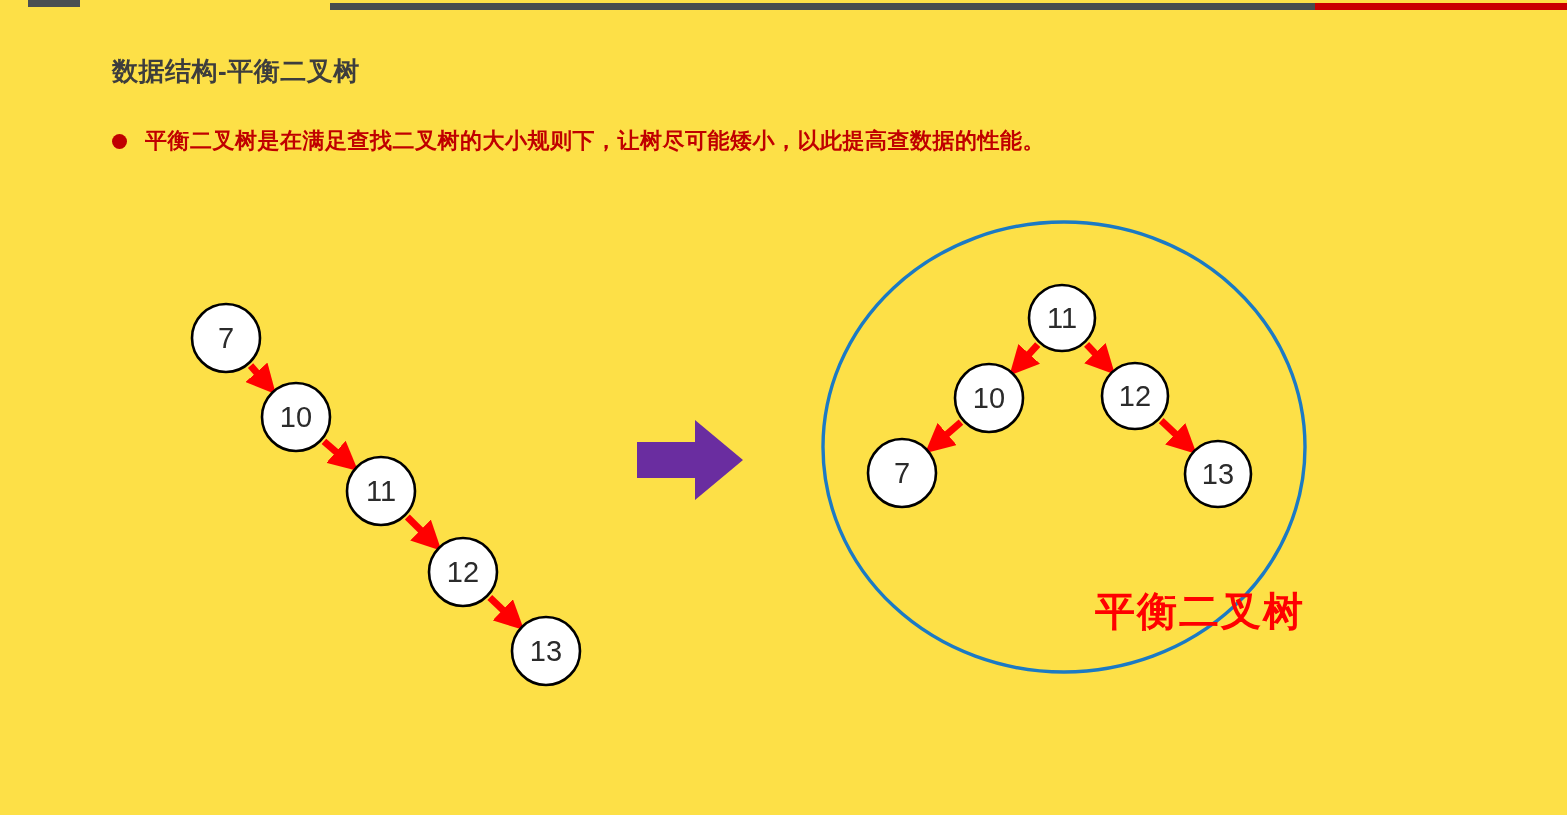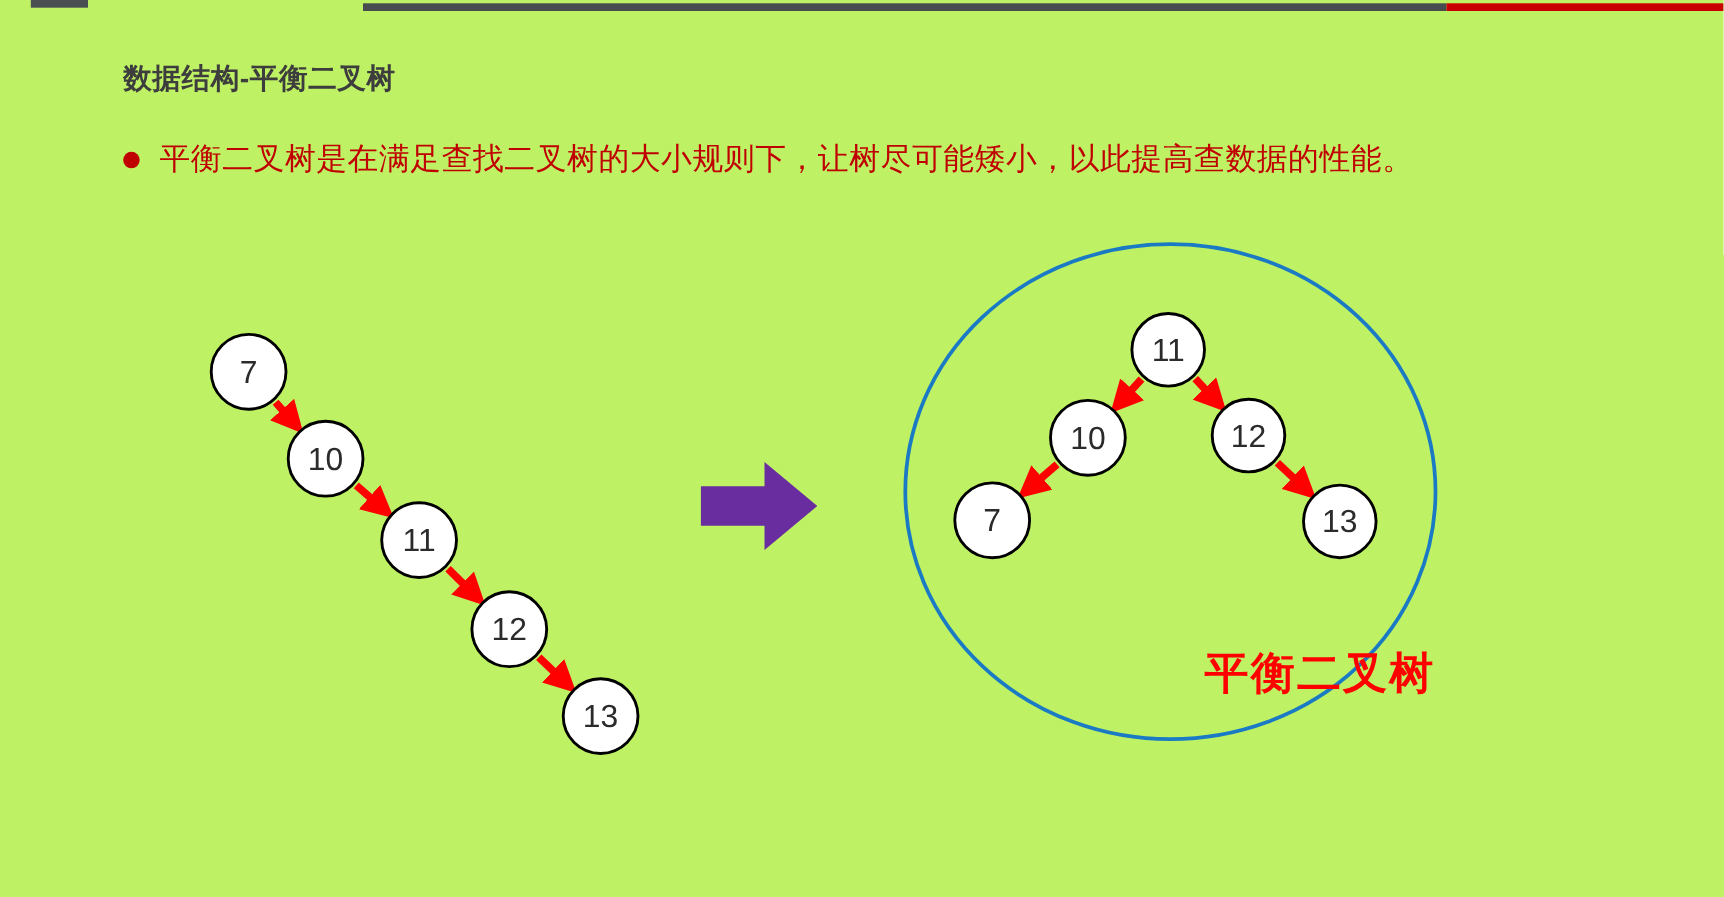--- a/index.html
+++ b/index.html
@@ -7,21 +7,21 @@
     padding: 0;
     background: #ffffff;
   }
   body {
     font-family: "Liberation Sans", "DejaVu Sans", sans-serif;
   }
   #slide {
     position: relative;
     width: 1567px;
     height: 815px;
-    background: #bef264;
+    background: #fde047;
     overflow: hidden;
   }
 
   
   .rule {
     position: absolute;
     height: 7px;
   }
   .rule-left   { left: 28px;   top: 0px;  width: 52px;   background: #4a4f52; }
   .rule-mid    { left: 330px;  top: 3px;  width: 985px;  background: #474c4e; }
@@ -48,22 +48,22 @@
   }
   .bullet-dot {
     width: 15px;
     height: 15px;
     border-radius: 50%;
     background: #c00000;
     margin-right: 18px;
     flex: none;
   }
   .bullet-text {
-    font-size: 28px;
-    font-weight: normal;
+    font-size: 22px;
+    font-weight: bold;
     color: #c00000;
     letter-spacing: 0.5px;
   }
 
   
   #diagram {
     position: absolute;
     left: 0;
     top: 0;
     width: 1567px;

